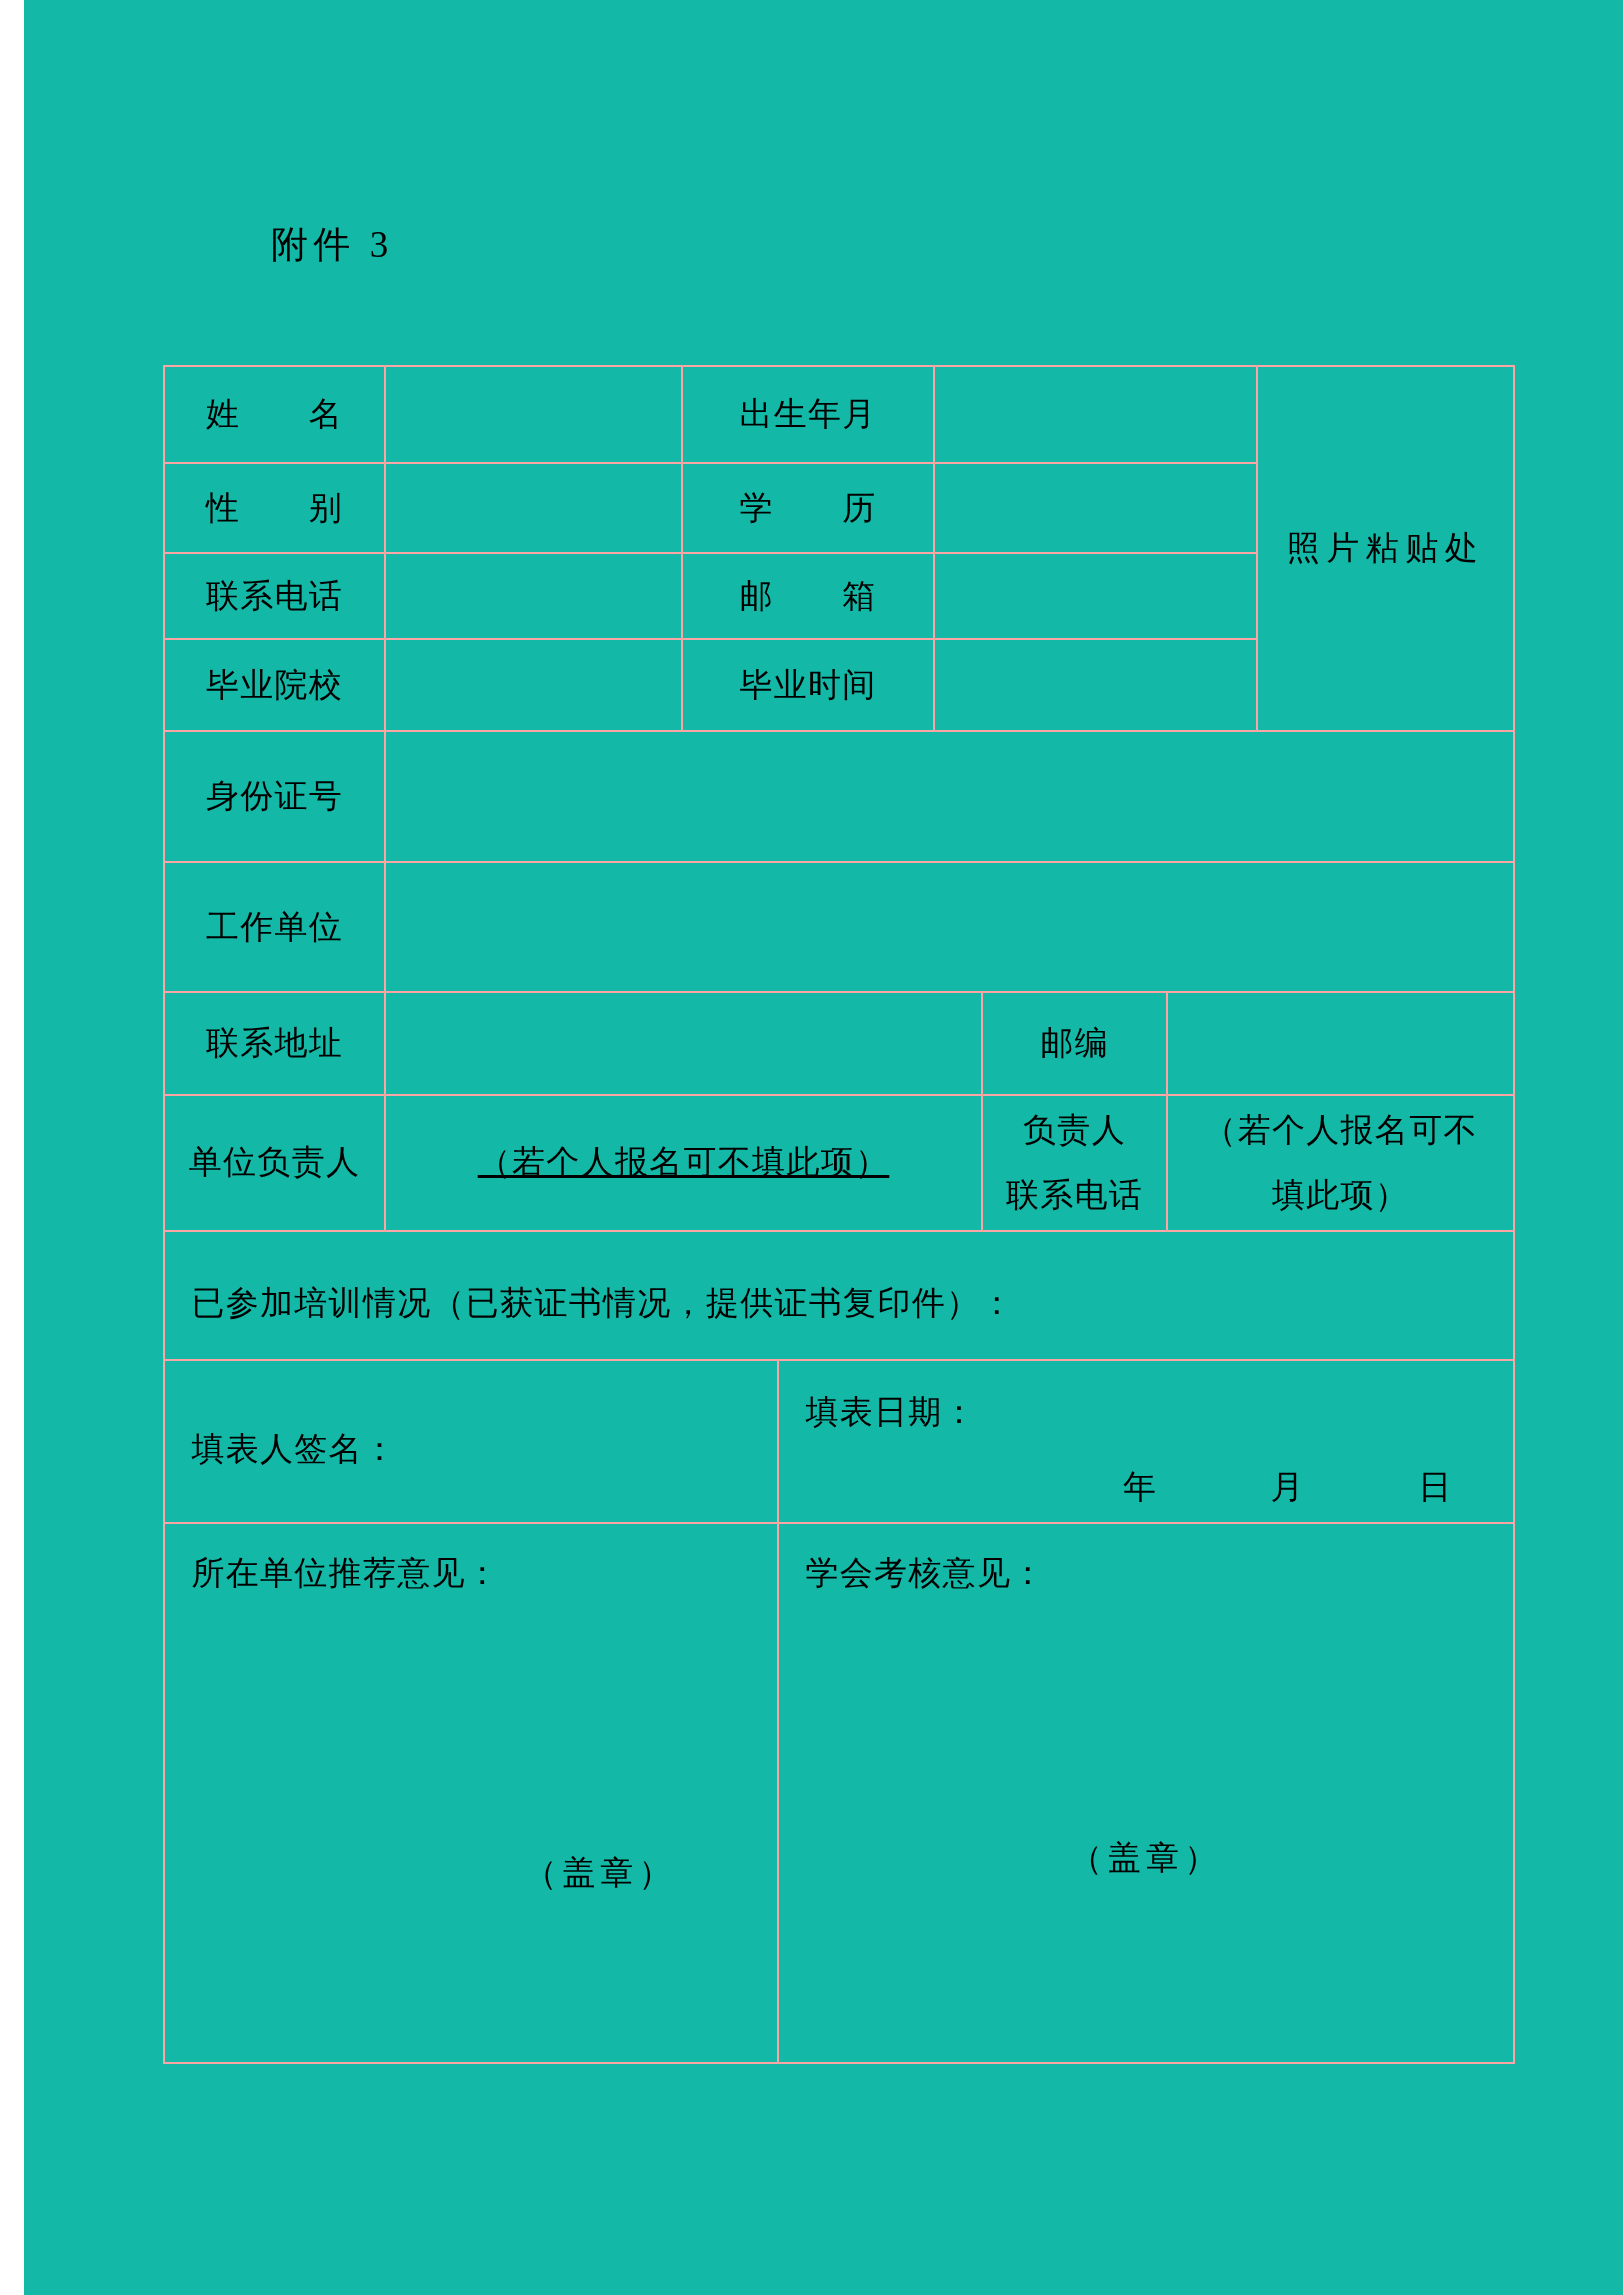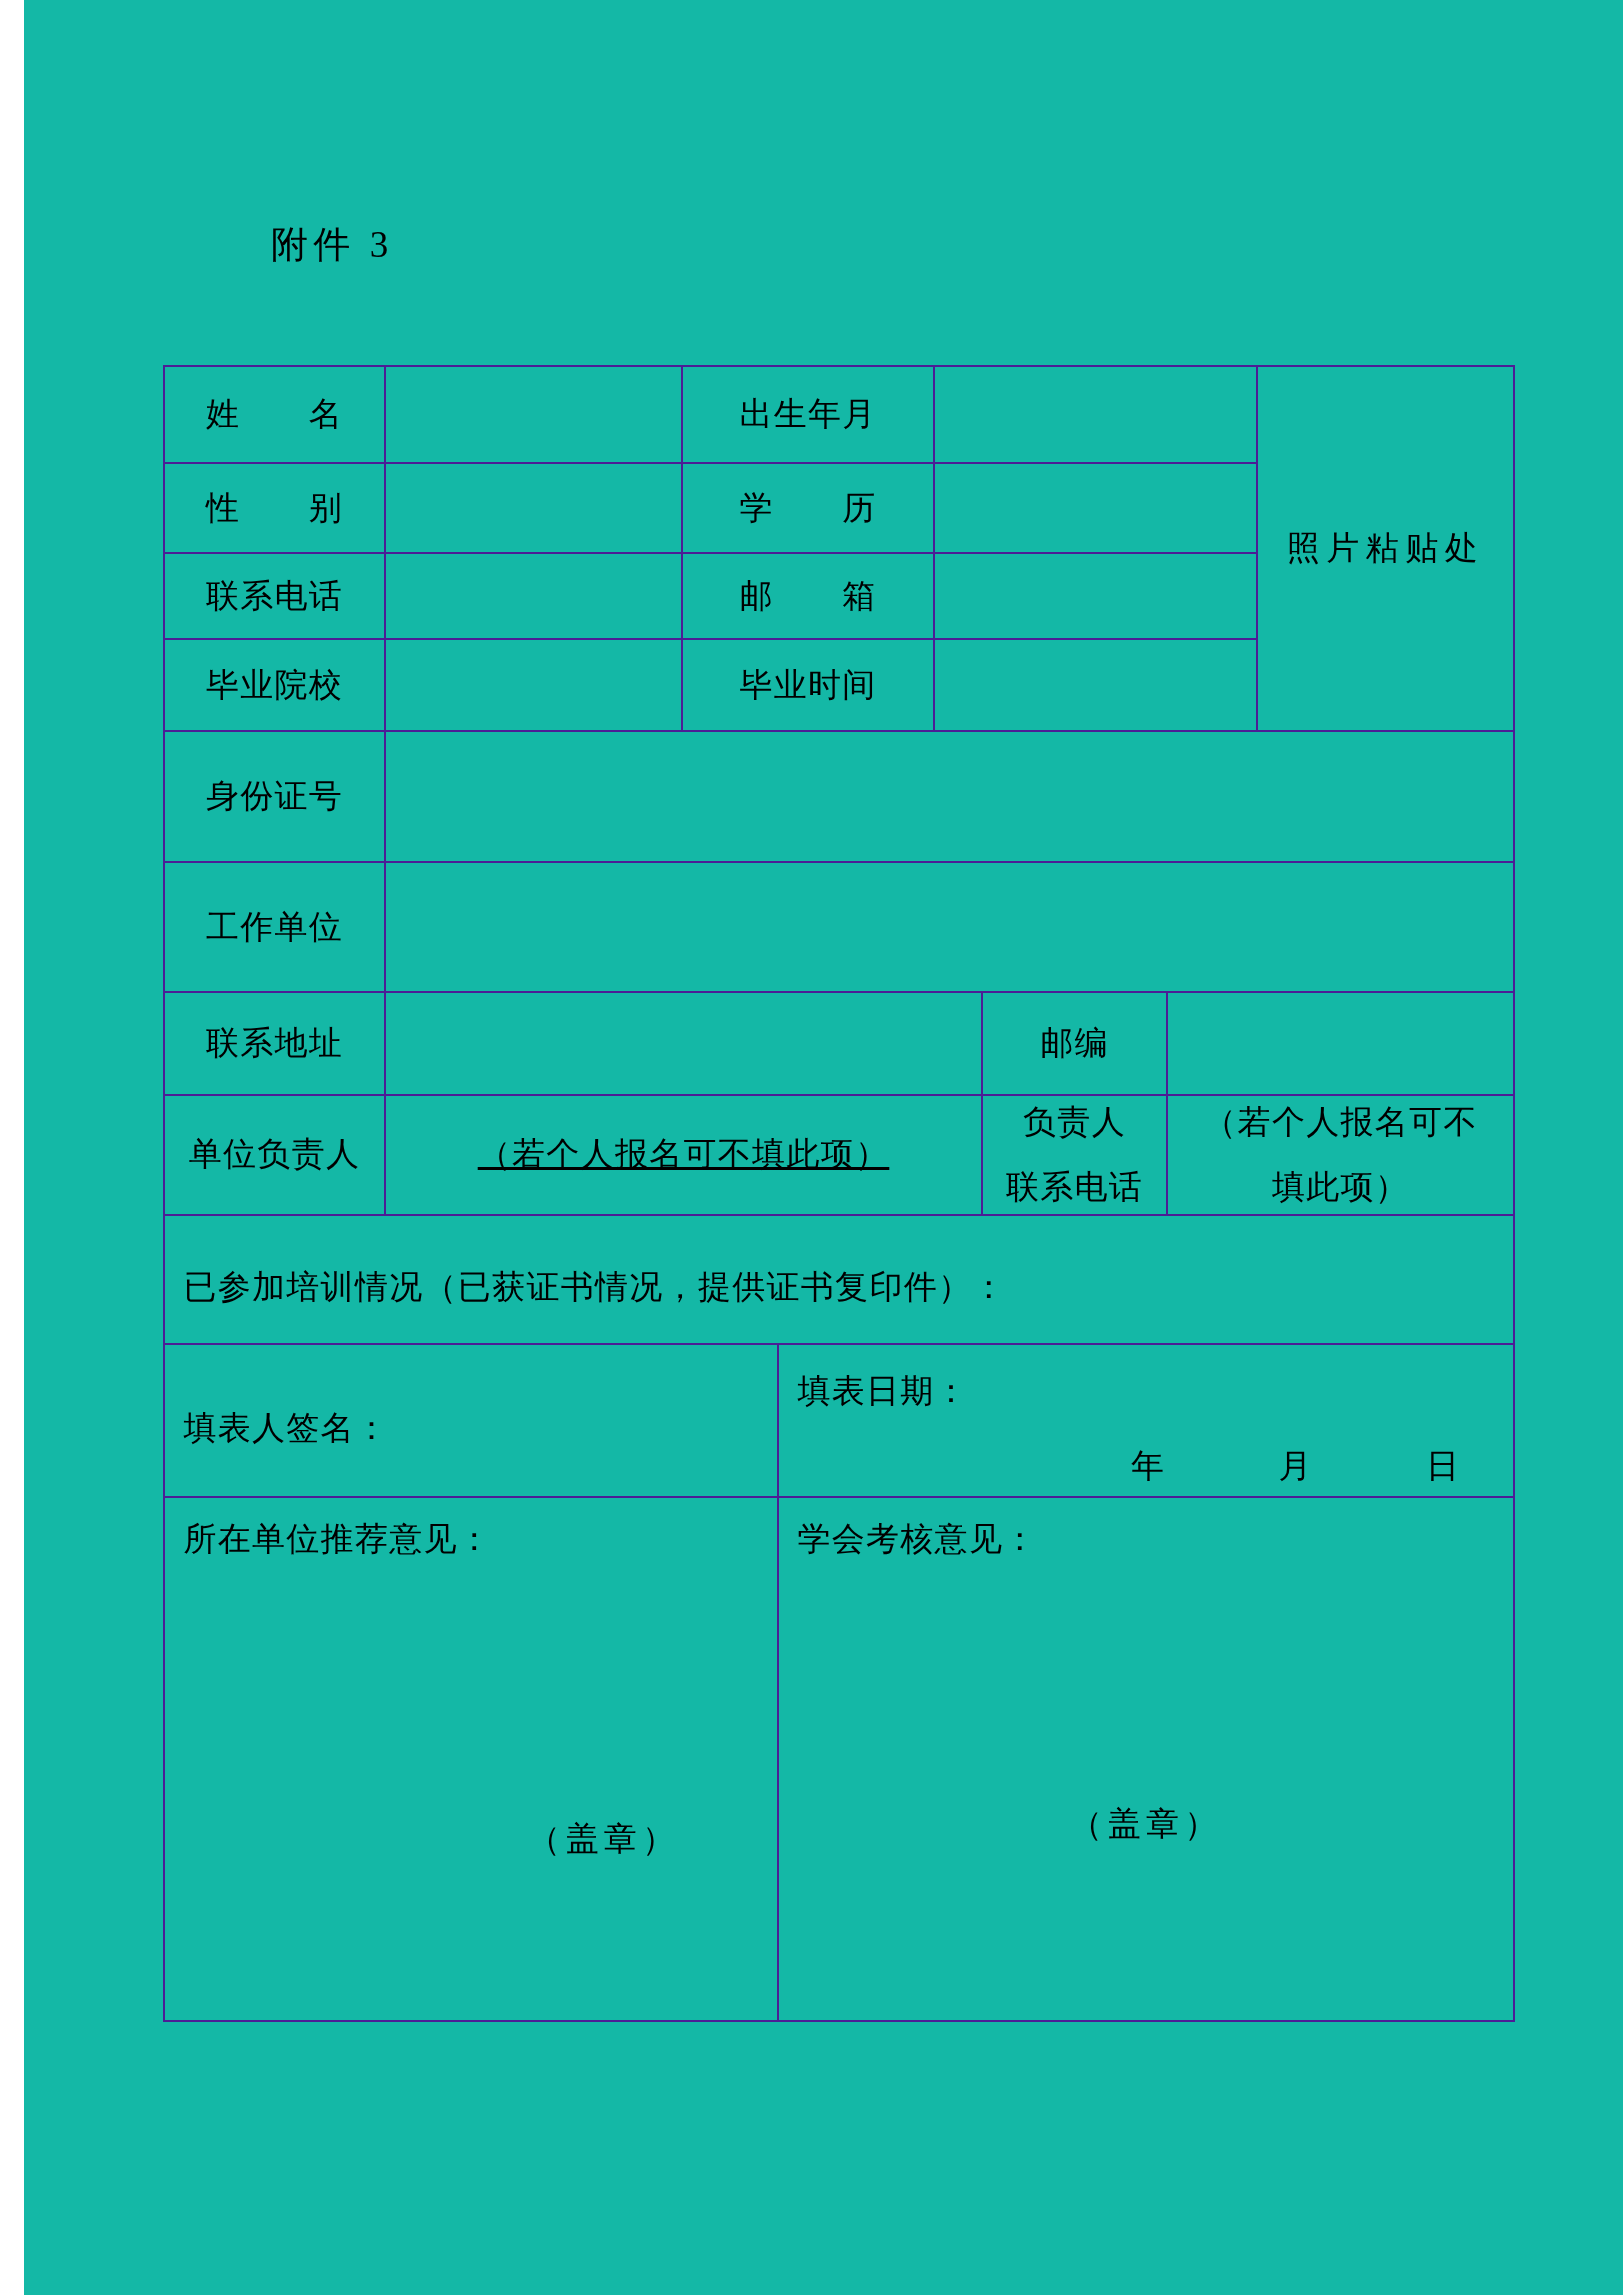--- a/index.html
+++ b/index.html
@@ -12,21 +12,21 @@
   }
   .title{
     position:absolute;left:0;top:295px;width:100%;text-align:center;
     font-size:38px;letter-spacing:10.5px;font-weight:500;
   }
   table.form{
     position:absolute;left:139px;top:365px;width:1349px;
     border-collapse:collapse;table-layout:fixed;font-size:33px;color:#000;
   }
   table.form td{
-    border:2px solid #4c1d95;padding:4px;vertical-align:middle;overflow:hidden;
+    border:2px solid #fca5a5;padding:12px;vertical-align:middle;overflow:hidden;
   }
   td.lab{text-align:center;letter-spacing:1.3px;}
   td.photo-cell{text-align:center;letter-spacing:6.5px;}
   td.note-cell{text-align:center;letter-spacing:1.3px;text-decoration:underline;}
   td.stack span{display:block;text-align:center;letter-spacing:1.3px;}
   td.stack span + span{margin-top:19.6px;}
   td.top-left{vertical-align:top;text-align:left;}
   .cell-pad{padding:17px 15.7px 0 14.4px;letter-spacing:1.3px;}
   .date-line{
     text-align:right;padding:30px 46px 0 0;letter-spacing:3.9px;

